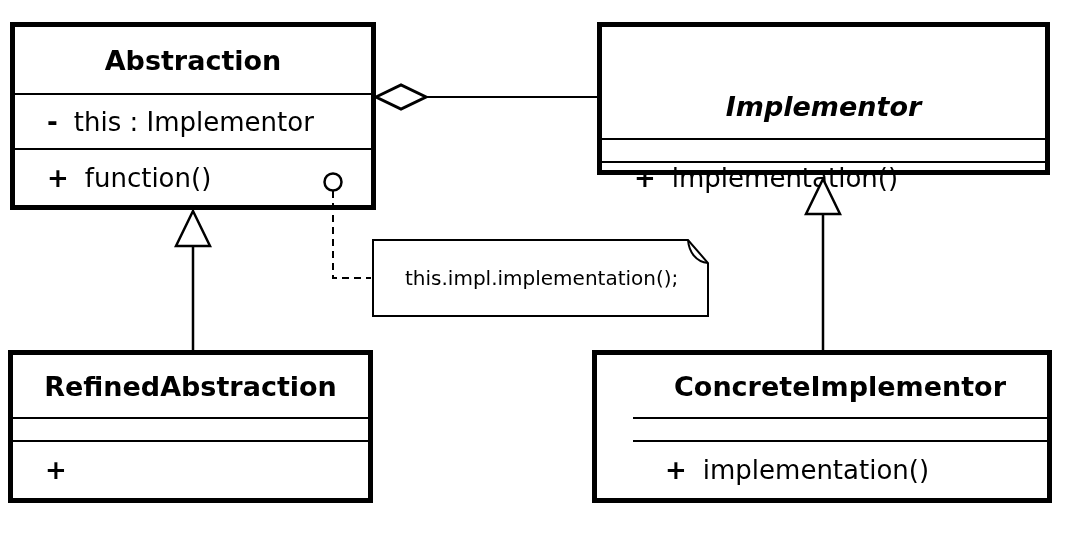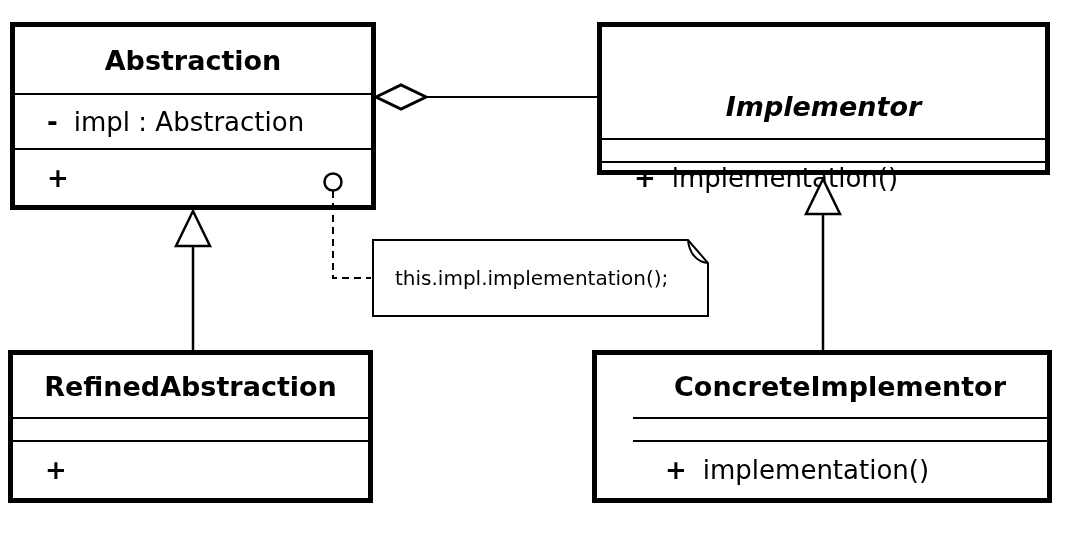--- a/index.html
+++ b/index.html
@@ -54,43 +54,44 @@
     width: 1073px; height: 534px;
     z-index: 2;
     pointer-events: none;
   }
   .note-text {
     position: absolute;
     left: 373px; top: 240px;
     width: 335px; height: 76px;
     display: flex;
     align-items: center;
-    padding-left: 22px;
+    padding-left: 32px;
     box-sizing: border-box;
     font-size: 20px;
     white-space: nowrap;
     z-index: 3;
   }
 </style>
 </head>
 <body>
 
 <div class="stage">
 
   <div class="uml-class" style="left:10px; top:22px; width:366px; height:188px;">
     <div class="uml-title" style="height:66px;">Abstraction</div>
     <div class="compartment sep" style="height:53px;">
       <div class="member">
         <span class="vis">-</span>
-        <span class="sig">impl : Abstraction</span>
+        <span class="sig">this : Implementor</span>
       </div>
     </div>
     <div class="compartment grow">
       <div class="member">
         <span class="vis">+</span>
+        <span class="sig">function()</span>
       </div>
     </div>
   </div>
 
   <div class="uml-class" style="left:597px; top:22px; width:453px; height:153px;">
     <div class="uml-title italic" style="height:63px;margin-top:48px;">Implementor</div>
     <div class="compartment sep" style="height:21px;"></div>
     <div class="compartment grow">
       <div class="member">
         <span class="vis">+</span>

